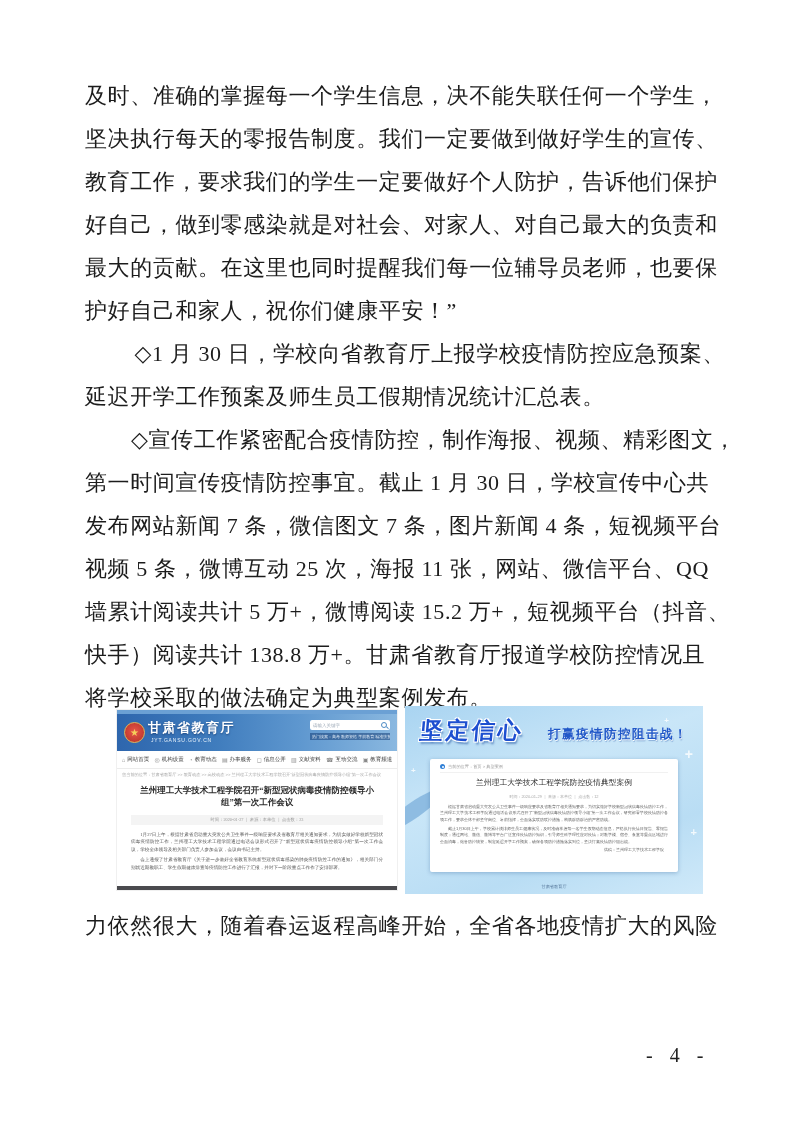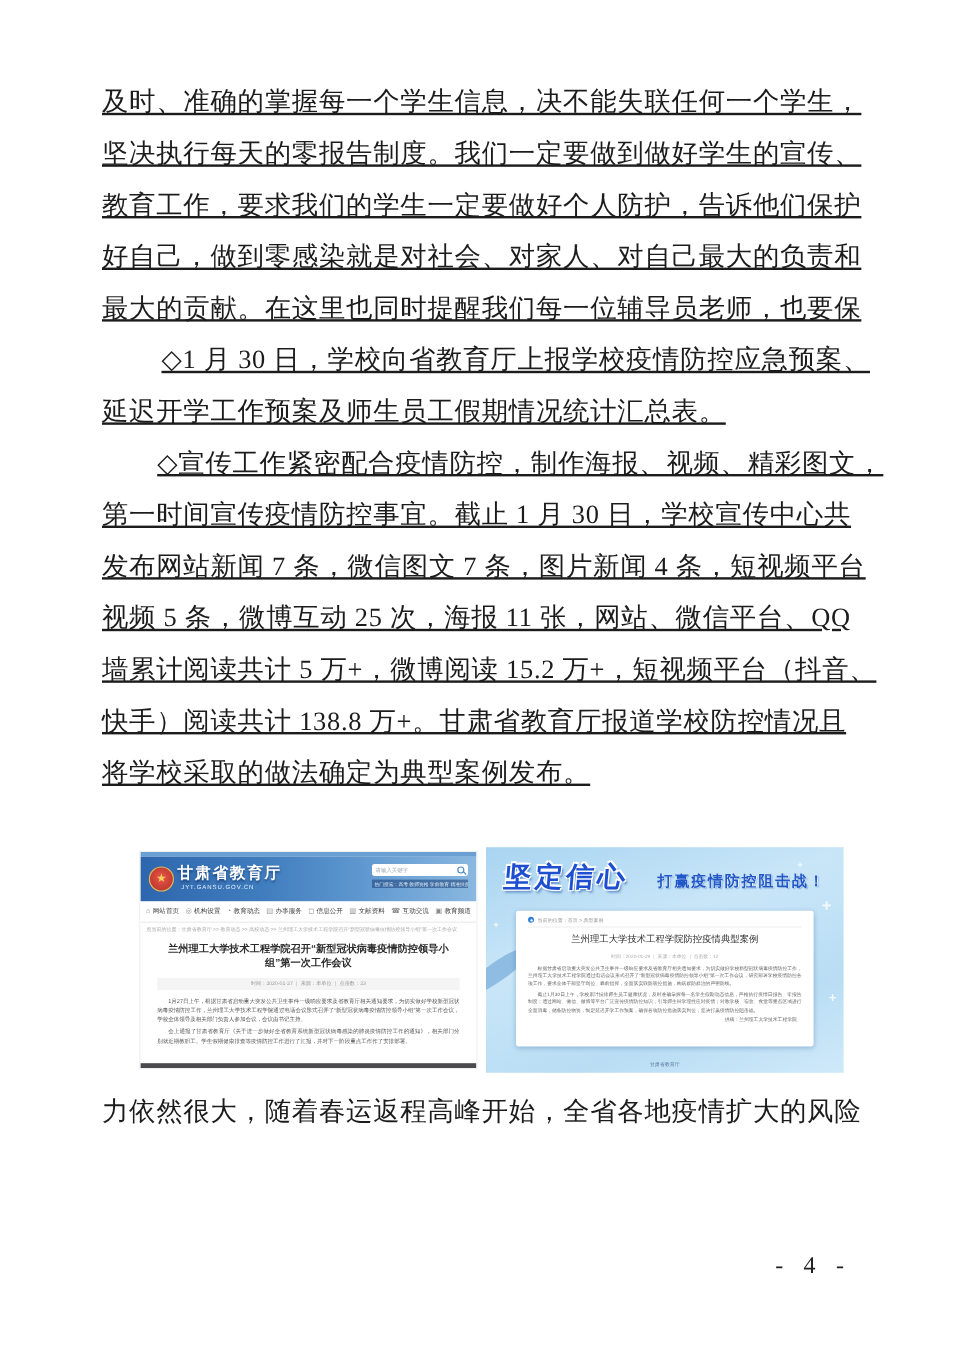--- a/index.html
+++ b/index.html
@@ -1,20 +1,20 @@
 <!DOCTYPE html>
 <html><head>
 <meta charset="utf-8">
 <style>
   html,body{margin:0;padding:0;background:#ffffff;}
   .page{position:relative;width:800px;height:1132px;background:#ffffff;overflow:hidden;
         font-family:"Liberation Serif","DejaVu Serif",serif;color:#1c1c1c;}
   
   .textblock{position:absolute;left:85px;width:640px;}
-  .tb1{top:63px;text-decoration:underline;}
+  .tb1{top:74px;}
   .tb2{top:904px;}
   .ln{height:43px;line-height:43px;font-size:22px;letter-spacing:0.6px;white-space:nowrap;}
   .ln.ind{padding-left:46px;text-align:right;}
   .pageno{position:absolute;left:646px;top:1044px;font-size:20px;color:#222;
           letter-spacing:6px;font-family:"Liberation Serif",serif;}
   
   .thumb{position:absolute;overflow:hidden;background:#fff;}
   .thumb-left{left:117px;top:710px;width:280px;height:180px;box-shadow:0 0 0 1px #f0f0f0;}
   .gz-topstrip{height:4px;background:#6ba0d4;}
   .gz-banner{position:relative;height:37px;
@@ -40,21 +40,21 @@
      box-sizing:border-box;white-space:nowrap;overflow:hidden;
      font-family:"Liberation Sans",sans-serif;}
   .gz-nav{height:17px;background:#fff;border-bottom:1px solid #ececec;display:flex;
      align-items:center;justify-content:space-around;padding:0 2px;}
   .gz-nav .item{display:flex;align-items:center;gap:2px;
      font-family:"Liberation Sans",sans-serif;}
   .gz-nav .nico{font-size:6px;color:#8a8a8a;line-height:6px;}
   .gz-nav .nlab{font-size:5.5px;color:#3d3d3d;}
   .gz-crumb{font-size:4.2px;color:#a8a8a8;padding:3px 5px 2px;white-space:nowrap;
      overflow:hidden;font-family:"Liberation Sans",sans-serif;}
-  .gz-article{padding:6px 14px 0;font-family:Liberation Sans, sans-serif;}
+  .gz-article{padding:6px 14px 0;font-family:Liberation Serif, serif;}
   .gz-title{font-size:8.5px;font-weight:bold;color:#2b2b2b;text-align:center;
      line-height:11.5px;}
   .gz-meta{margin-top:7px;background:#f4f4f4;height:10px;line-height:10px;
      font-size:4.3px;color:#999;text-align:center;}
   .gz-body{margin-top:6px;font-size:4.6px;color:#555;line-height:7.4px;
      text-align:justify;}
   .gz-body p{margin:0 0 3px;text-indent:2em;}
   .gz-bottomstrip{position:absolute;left:0;right:0;bottom:0;height:4px;background:#4a4a4e;}
   
   .thumb-right{left:405px;top:706px;width:298px;height:188px;
@@ -92,20 +92,21 @@
 <body>
 
 <div class="page">
 
   <div class="textblock tb1">
     <div class="ln">及时、准确的掌握每一个学生信息，决不能失联任何一个学生，</div>
     <div class="ln">坚决执行每天的零报告制度。我们一定要做到做好学生的宣传、</div>
     <div class="ln">教育工作，要求我们的学生一定要做好个人防护，告诉他们保护</div>
     <div class="ln">好自己，做到零感染就是对社会、对家人、对自己最大的负责和</div>
     <div class="ln">最大的贡献。在这里也同时提醒我们每一位辅导员老师，也要保</div>
+    <div class="ln">护好自己和家人，祝你们健康平安！”</div>
     <div class="ln ind">◇1 月 30 日，学校向省教育厅上报学校疫情防控应急预案、</div>
     <div class="ln">延迟开学工作预案及师生员工假期情况统计汇总表。</div>
     <div class="ln ind">◇宣传工作紧密配合疫情防控，制作海报、视频、精彩图文，</div>
     <div class="ln">第一时间宣传疫情防控事宜。截止 1 月 30 日，学校宣传中心共</div>
     <div class="ln">发布网站新闻 7 条，微信图文 7 条，图片新闻 4 条，短视频平台</div>
     <div class="ln">视频 5 条，微博互动 25 次，海报 11 张，网站、微信平台、QQ</div>
     <div class="ln">墙累计阅读共计 5 万+，微博阅读 15.2 万+，短视频平台（抖音、</div>
     <div class="ln">快手）阅读共计 138.8 万+。甘肃省教育厅报道学校防控情况且</div>
     <div class="ln">将学校采取的做法确定为典型案例发布。</div>
   </div>

